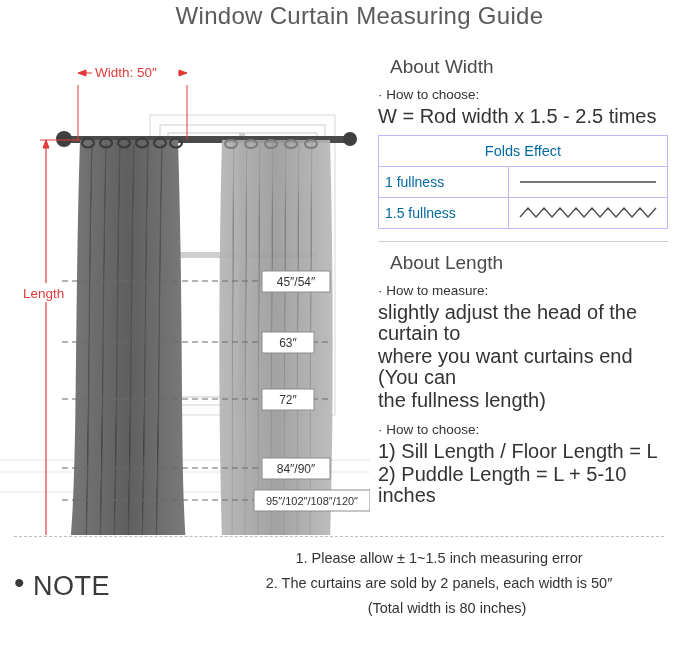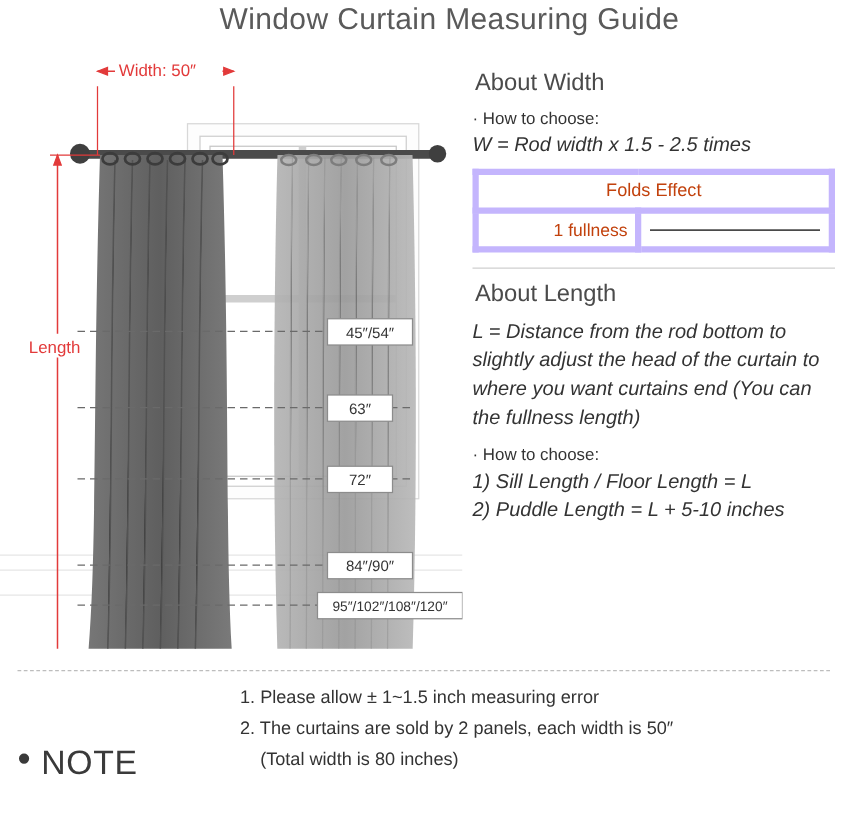--- a/index.html
+++ b/index.html
@@ -22,95 +22,96 @@
     text-align: center;
     font-size: 24px;
     color: #5a5a5a;
     letter-spacing: 0.3px;
     padding-left: 40px;
   }
 
   
   #illus {
     position: absolute;
-    left: 0; top: 24px;
+    left: 0; top: 40px;
     width: 370px; height: 495px;
   }
   #illus svg { display: block; }
 
   
   #right {
     position: absolute;
     left: 378px; top: 56px;
     width: 298px;
   }
   .sec-head {
     font-size: 19px;
     color: #4b4b4b;
-    margin: 0 0 8px 2px;
+    margin: 0 0 8px 12px;
   }
   .line {
     font-size: 13.5px;
     color: #333;
     line-height: 18px;
     margin: 0 0 2px 0;
   }
-  .line.big { font-size: 16px; line-height: 21px; font-style: italic; }
+  .line.big { font-size: 20px; line-height: 21px; }
 
   
   table.folds {
     border-collapse: collapse;
     width: 290px;
     margin-top: 8px;
     margin-bottom: 4px;
   }
   table.folds td {
-    border: 5px solid #c4b5fd;
+    border: 1px solid #c4b5fd;
     height: 31px;
     font-size: 14px;
-    color: #c2410c;
+    color: #0369a1;
     padding: 0 6px;
   }
   table.folds td.head {
     text-align: center;
     font-size: 14.5px;
   }
-  table.folds td.lbl { width: 130px; text-align: right; }
+  table.folds td.lbl { width: 130px; text-align: left; }
   table.folds td.fig { text-align: center; padding: 0; }
   .fig svg { display: block; margin: 0 auto; }
 
   hr.div {
     border: 0;
     border-top: 1px solid #cfcfcf;
     margin: 12px 0 10px 0;
     width: 290px;
   }
 
   
   #bottom-sep {
     position: absolute;
     left: 14px; top: 536px;
     width: 650px;
     border-top: 1px dashed #bdbdbd;
   }
   #note-label {
     position: absolute;
-    left: 14px; top: 591px;
+    left: 14px; top: 566px;
     font-size: 27px;
     color: #3a3a3a;
     letter-spacing: 0.5px;
   }
   #note-label .dot {
     font-size: 30px;
     vertical-align: 2px;
   }
   #notes {
     position: absolute;
-    left: 192px; top: 546px;
+    left: 204px; top: 546px;
     width: 470px;
+    text-align: center;
   }
   #notes .nline {
     font-size: 14.5px;
     color: #333;
     line-height: 25px;
     white-space: pre;
   }
 
   
 </style>
@@ -256,27 +257,35 @@
       <td class="head" colspan="2">Folds Effect</td>
     </tr>
     <tr>
       <td class="lbl">1 fullness</td>
       <td class="fig">
         <svg width="148" height="24" viewBox="0 0 148 24">
           <line x1="6" y1="12" x2="142" y2="12" stroke="#4a4a4a" stroke-width="1.4"></line>
         </svg>
       </td>
     </tr>
+    <tr>
+      <td class="lbl">1.5 fullness</td>
+      <td class="fig">
+        <svg width="148" height="24" viewBox="0 0 148 24">
+          <polyline fill="none" stroke="#4a4a4a" stroke-width="1.3" points="6,16 14,7 22,16 30,7 38,16 46,7 54,16 62,7 70,16 78,7 86,16 94,7 102,16 110,7 118,16 126,7 134,16 142,7"></polyline>
+        </svg>
+      </td>
+    </tr>
   </tbody>
     </table>
 
   <hr class="div">
 
   <div class="sec-head">About Length</div>
-  <div class="line big">L = Distance from the rod bottom to</div>
+  <div class="line">· How to measure:</div>
   <div class="line big">slightly adjust the head of the curtain to</div>
   <div class="line big">where you want curtains end  (You can</div>
   <div class="line big">the fullness length)</div>
   <div class="line" style="margin-top:10px;">· How to choose:</div>
   <div class="line big">1)  Sill Length / Floor Length = L</div>
   <div class="line big">2)  Puddle Length = L + 5-10 inches</div>
 </div>
 
 <div id="bottom-sep"></div>
 

